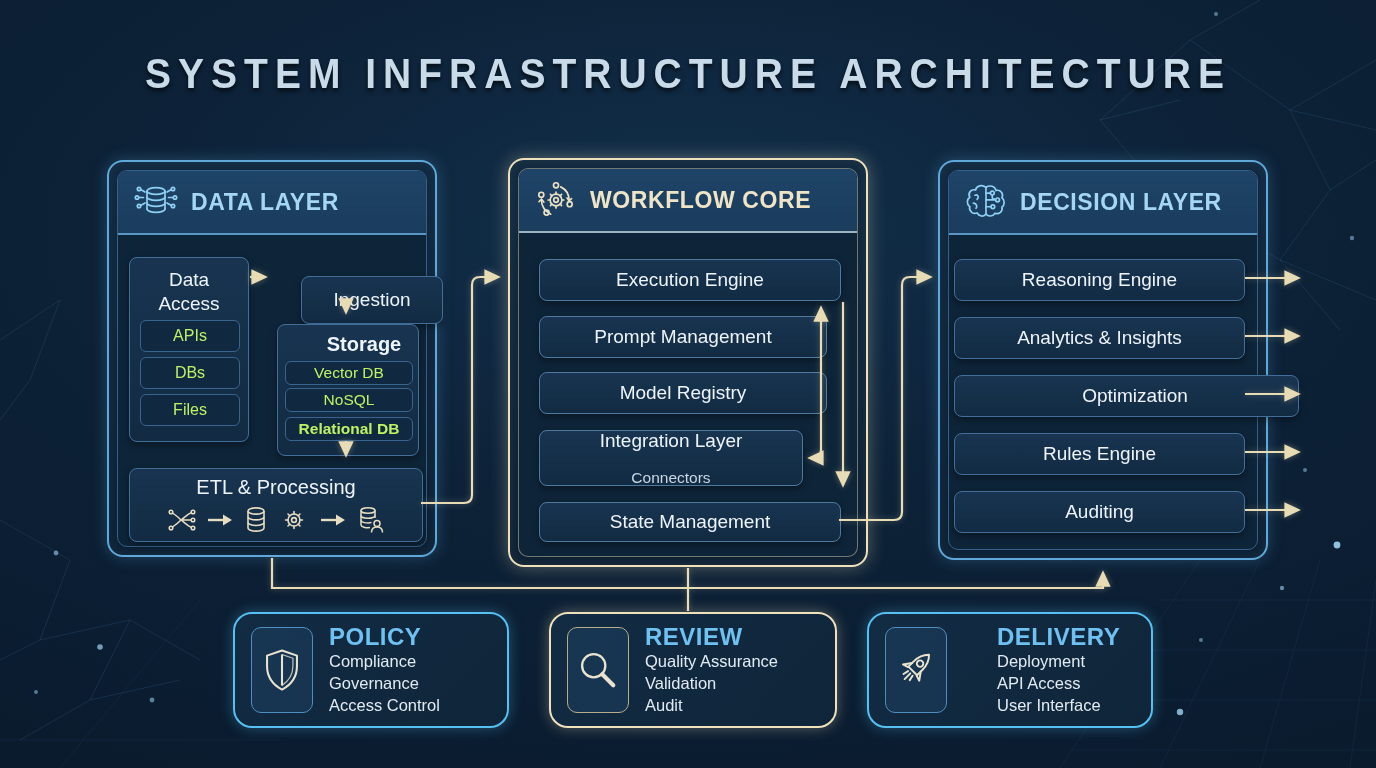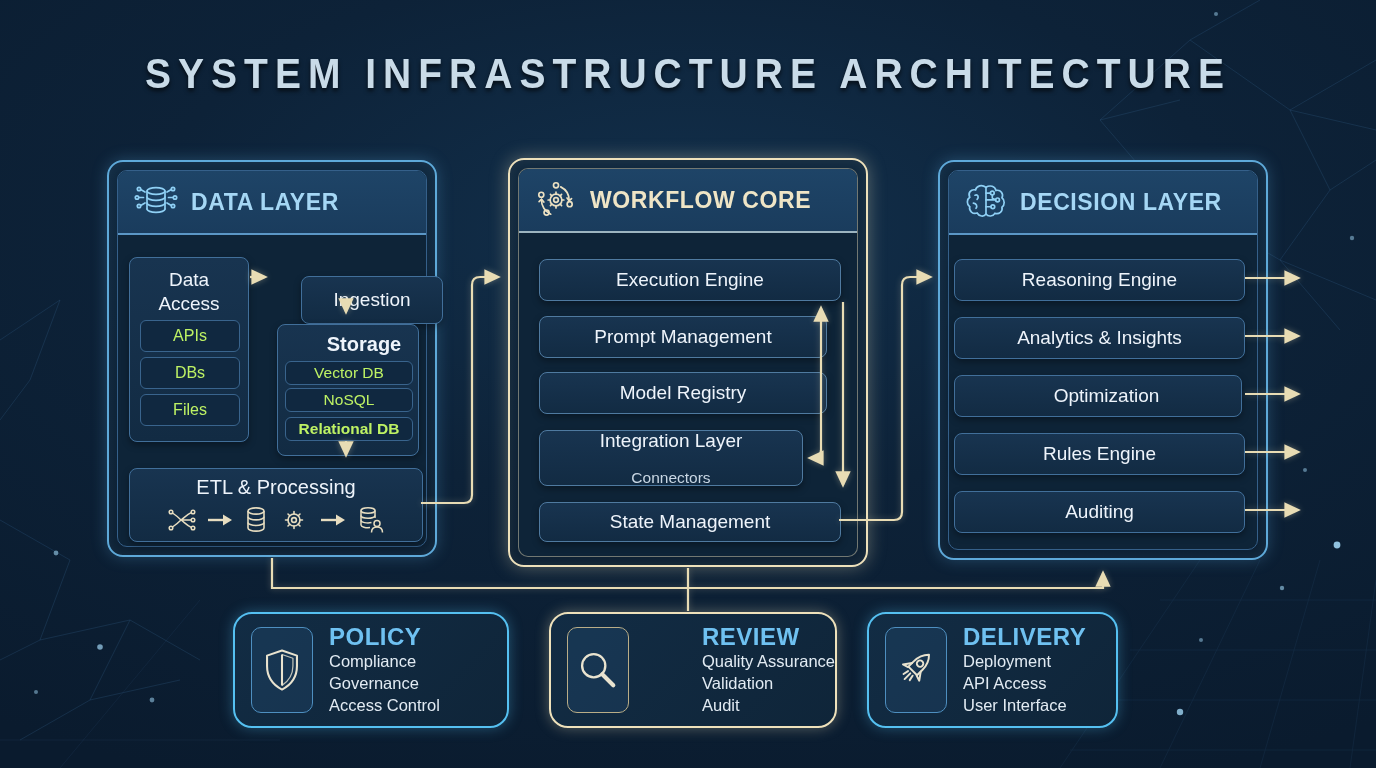--- a/index.html
+++ b/index.html
@@ -211,57 +211,57 @@
           <circle cx="26" cy="9.5" r="1.8"></circle>
             <circle cx="31" cy="16" r="1.8"></circle>
             <circle cx="26.5" cy="22.5" r="1.8"></circle>
           <path d="M20 9.5 H24.2 M20 16 H29.2 M20 22.5 H24.7 M26 11.3 L26 14.2 L29.2 16"></path>
         </svg>
         <span class="ht blue-text">DECISION LAYER</span>
       </div>
     </div>
     <div class="node" style="left:14px;top:97px;width:291px;height:42px;">Reasoning Engine</div>
     <div class="node" style="left:14px;top:155px;width:291px;height:42px;">Analytics &amp; Insights</div>
-    <div class="node" style="left:14px;top:213px;width:288px;height:42px;padding-left:17px;">Optimization</div>
+    <div class="node" style="left:14px;top:213px;width:345px;height:42px;padding-left:17px;">Optimization</div>
     <div class="node" style="left:14px;top:271px;width:291px;height:42px;">Rules Engine</div>
     <div class="node" style="left:14px;top:329px;width:291px;height:42px;">Auditing</div>
   </section>
 
   <div class="bbox blue" style="left:233px;top:612px;width:276px;">
     <div class="icon-tile">
       <svg width="42" height="46" viewBox="0 0 36 40" fill="none" stroke="#e9e3cf" stroke-width="1.8" stroke-linejoin="round">
         <path d="M18 3 L31 7.5 V16.5 C31 25.5 26 32.8 18 37 C10 32.8 5 25.5 5 16.5 V7.5 Z"></path>
         <path d="M18 6.5 V33.5"></path>
         <path d="M18 6.5 L27.5 9.8 V16.5 C27.5 23.6 23.8 29.5 18 33.5" stroke-width="1.1" opacity=".8"></path>
       </svg>
     </div>
     <div class="btxt">
       <div class="btitle">POLICY</div>
       <div class="bline">Compliance</div>
       <div class="bline">Governance</div>
       <div class="bline">Access Control</div>
     </div>
   </div>
 
-  <div class="bbox cream" style="left:549px;top:612px;width:288px;justify-content:space-between;">
+  <div class="bbox cream" style="left:549px;top:612px;width:288px;">
     <div class="icon-tile">
       <svg width="44" height="44" viewBox="0 0 36 36" fill="none" stroke="#e9e3cf" stroke-width="1.9" stroke-linecap="round">
         <circle cx="14.5" cy="14.5" r="9.5"></circle>
         <path d="M21.5 21.5 L30.5 30.5" stroke-width="3.4"></path>
       </svg>
     </div>
     <div class="btxt">
       <div class="btitle">REVIEW</div>
       <div class="bline">Quality Assurance</div>
       <div class="bline">Validation</div>
       <div class="bline">Audit</div>
     </div>
   </div>
 
-  <div class="bbox blue" style="left:867px;top:612px;width:251px;">
+  <div class="bbox blue" style="left:867px;top:612px;width:286px;gap:34px;">
     <div class="icon-tile">
       <svg width="46" height="46" viewBox="0 0 40 40" fill="none" stroke="#e9e3cf" stroke-width="1.7" stroke-linecap="round" stroke-linejoin="round">
         <g transform="rotate(45 20 18)">
           <path d="M20 2 C23.6 5.5 25.3 10.5 25.3 15.5 V22 H14.7 V15.5 C14.7 10.5 16.4 5.5 20 2 Z"></path>
           <circle cx="20" cy="13" r="2.8"></circle>
           <path d="M14.7 17.5 L10 24 L14.7 22.5 M25.3 17.5 L30 24 L25.3 22.5"></path>
           <path d="M17.2 25 L16.2 29.5 M20 25 L20 32 M22.8 25 L23.8 29.5"></path>
         </g>
       </svg>
     </div>

